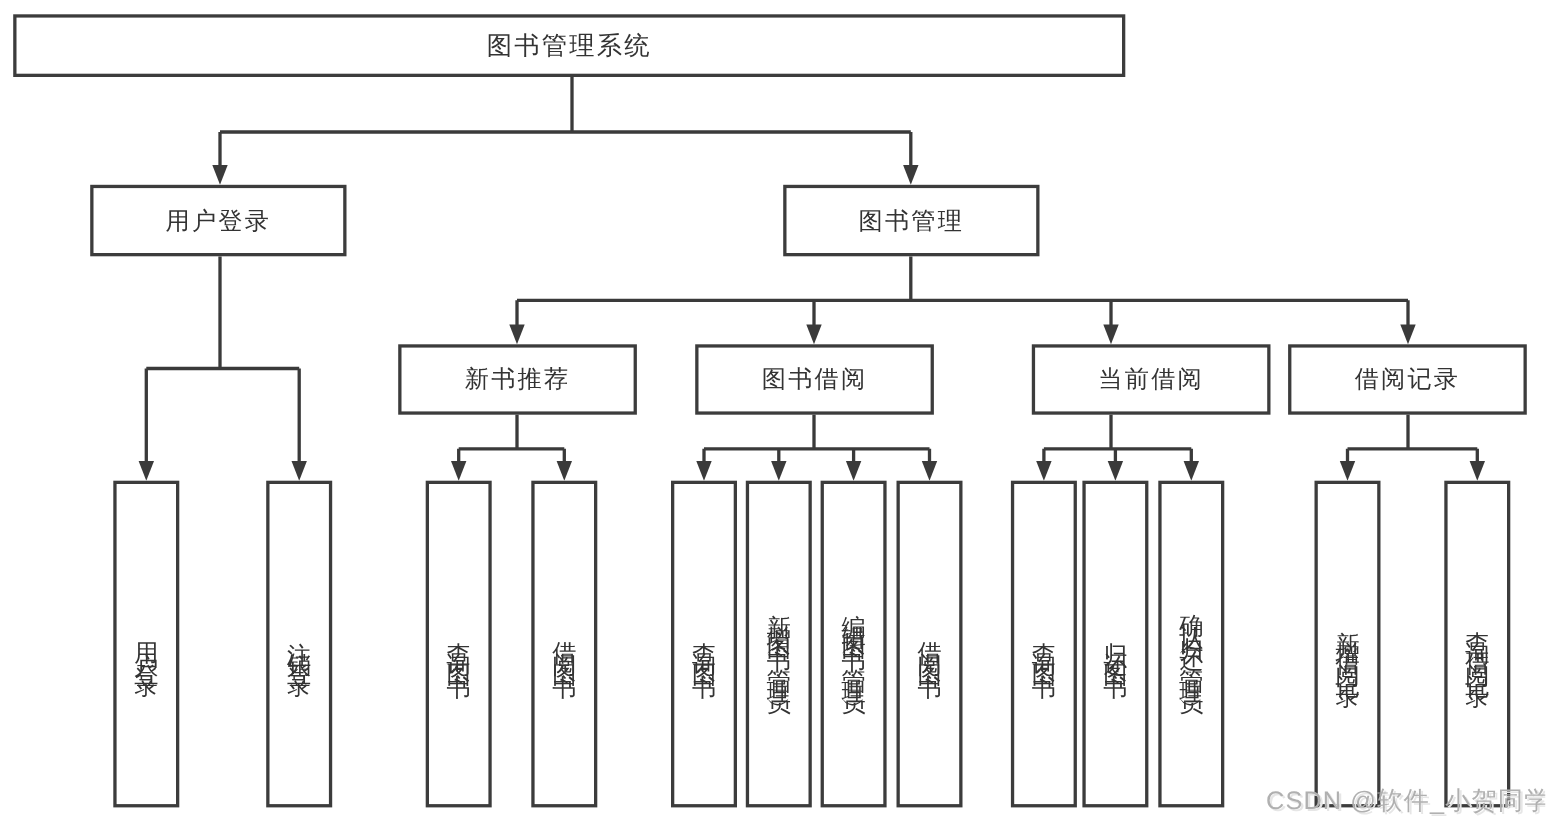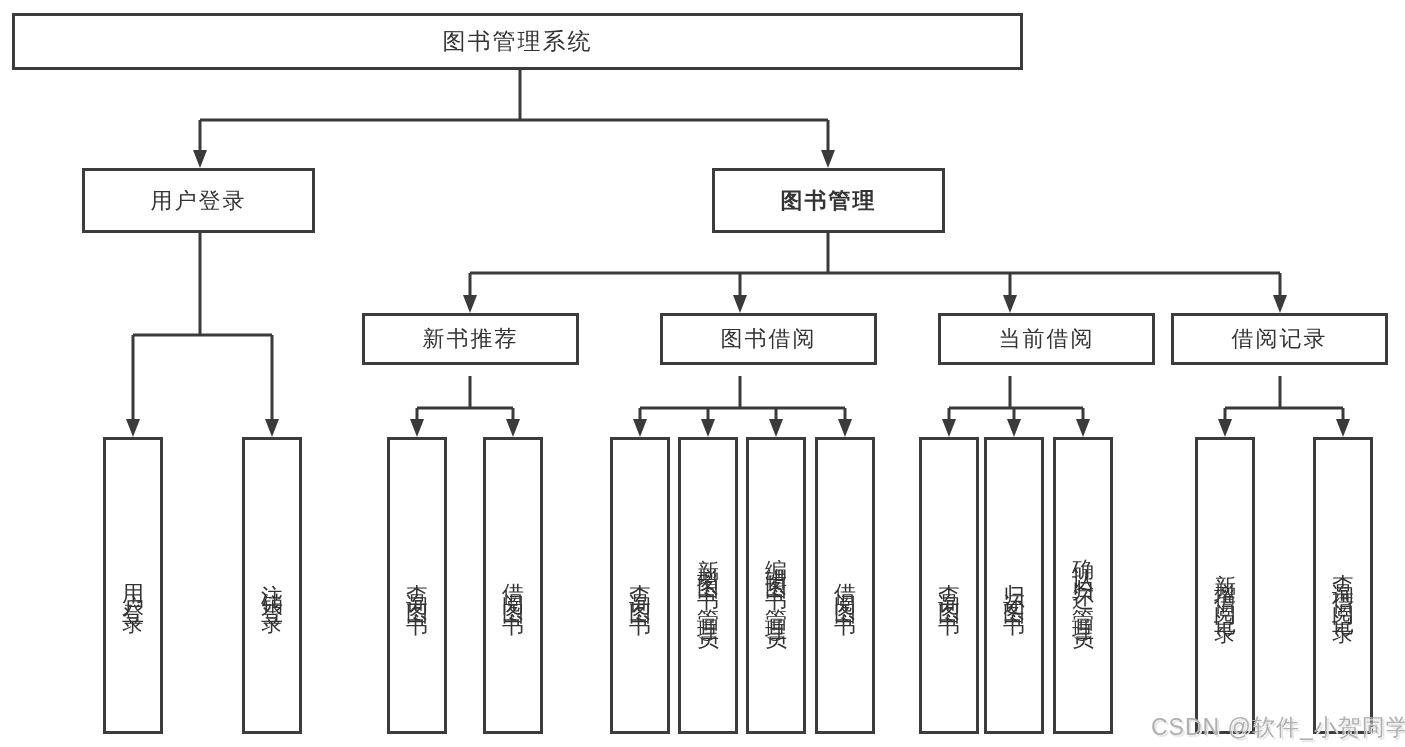--- a/index.html
+++ b/index.html
@@ -30,21 +30,21 @@
     display: flex;
     align-items: center;
     justify-content: center;
     color: #333333;
     font-size: 22px;
     letter-spacing: 2px;
     z-index: 2;
   }
   .node.root   { left: 12px;  top: 13px;  width: 1011px; height: 57px; font-size: 23px; }
   .node.l2     { top: 168px;  width: 233px; height: 65px; }
-  .node.l3     { top: 313px;  width: 217px; height: 52px; }
+  .node.l3     { top: 313px;  width: 217px; height: 64px; }
   .node.leaf {
     top: 437px;
     width: 60px;
     height: 297px;
     writing-mode: vertical-rl;
     letter-spacing: 10px;
     line-height: 54px;
     font-size: 22px;
   }
   .watermark {
@@ -95,28 +95,28 @@
     </g>
   </svg>
 
   <div class="node root">
     <span>图书管理系统</span>
   </div>
 
   <div class="node l2" style="left:82px;">
     <span>用户登录</span>
   </div>
-  <div class="node l2" style="left:712px;font-weight:bold;">
+  <div class="node l2" style="left:712px;">
     <span>图书管理</span>
   </div>
 
   <div class="node l3" style="left:362px;">
     <span>新书推荐</span>
   </div>
-  <div class="node l3" style="left:660px;justify-content:center;">
+  <div class="node l3" style="left:632px;justify-content:center;">
     <span>图书借阅</span>
   </div>
   <div class="node l3" style="left:902px;margin-left:36px;">
     <span>当前借阅</span>
   </div>
   <div class="node l3" style="left:1171px;align-items:center;">
     <span>借阅记录</span>
   </div>
 
   <div class="node leaf" style="left:103px;">

